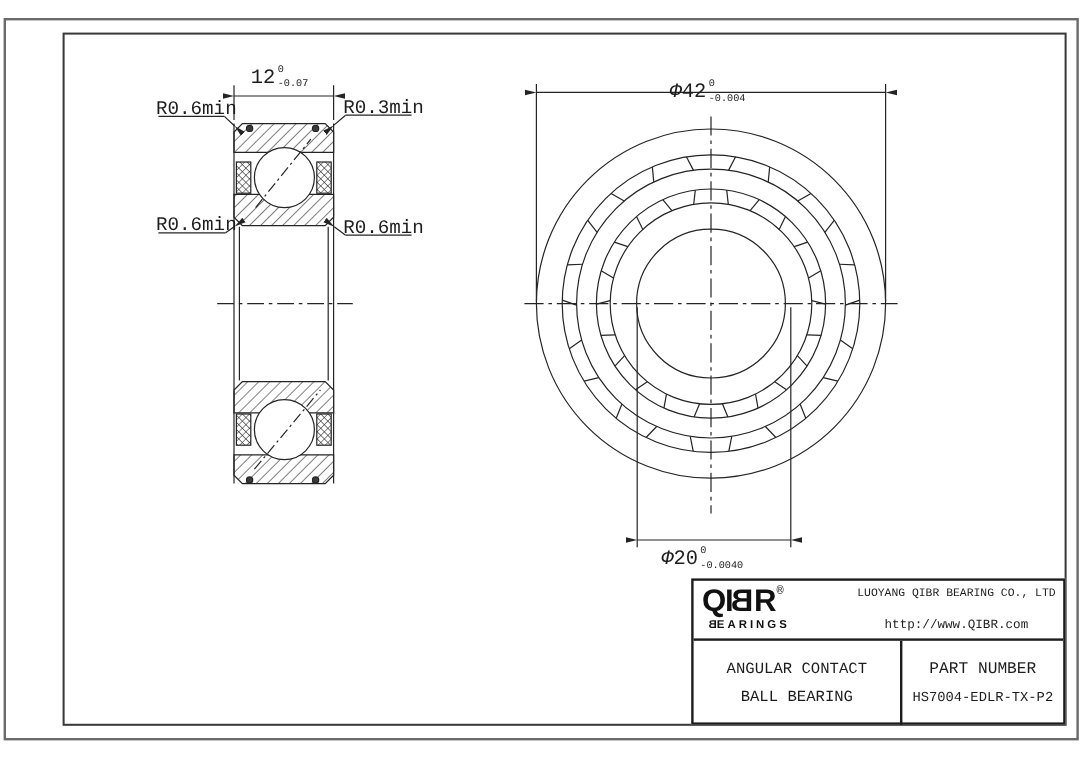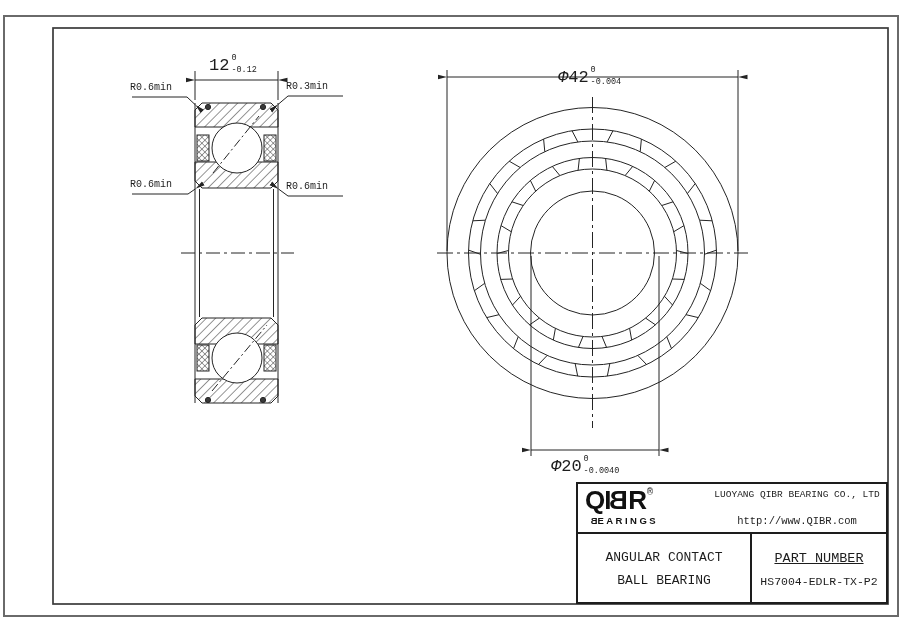--- a/index.html
+++ b/index.html
@@ -1,20 +1,20 @@
 <!DOCTYPE html>
 <html><head>
 <meta charset="utf-8">
 <style>
   html,body{margin:0;padding:0;background:#fff;}
   .sheet{position:relative;width:900px;height:636px;background:#fff;overflow:hidden;
          font-family:"Liberation Mono", monospace; color:#1d1d1d;}
   svg{position:absolute;left:0;top:0;}
   .ov{position:absolute;white-space:nowrap;}
-  .rlabel{font-size:10px;letter-spacing:0;}
+  .rlabel{font-size:16px;letter-spacing:0;}
   .dim{display:flex;align-items:flex-end;}
   .dim-main{font-size:17px;line-height:1;}
   .dim-main .phi{font-style:italic;}
   .tol{display:flex;flex-direction:column;justify-content:space-between;height:20px;
        font-size:8.5px;line-height:1;margin-left:2px;padding-top:0px;}
   
   .tblock{position:absolute;left:576px;top:482px;width:312px;height:122px;
           border:2px solid #1d1d1d;box-sizing:border-box;background:#fff;}
   .tb-top{display:flex;height:50px;border-bottom:2px solid #1d1d1d;box-sizing:border-box;}
   .tb-logo{width:130px;padding:3px 0 0 7px;box-sizing:border-box;}
@@ -25,21 +25,21 @@
             letter-spacing:2.5px;color:#111;margin:1px 0 0 3px;}
   .flip{display:inline-block;transform:scaleX(-1);}
   .tb-co{flex:1;display:flex;flex-direction:column;justify-content:center;align-items:center;gap:15px;}
   .tb-co .l1{font-size:9.5px;}
   .tb-co .l2{font-size:10.5px;}
   .tb-bot{display:flex;height:70px;}
   .tb-prod{width:174px;box-sizing:border-box;border-right:2px solid #1d1d1d;
            display:flex;flex-direction:column;justify-content:center;align-items:center;gap:8px;
            font-size:13px;text-align:right;}
   .tb-part{flex:1;display:flex;flex-direction:column;justify-content:center;align-items:center;gap:9px;}
-  .tb-part .pl{font-size:13.5px;text-decoration:underline;}
+  .tb-part .pl{font-size:13.5px;}
   .tb-part .pn{font-size:11.5px;}
 </style>
 </head>
 <body>
 
 <div class="sheet">
 
 <svg id="dwg" width="900" height="636" viewBox="0 0 900 636">
   <defs>
     <pattern id="hatch" width="6.5" height="6.5" patternUnits="userSpaceOnUse" patternTransform="rotate(45)">
@@ -187,21 +187,21 @@
 
 <div class="ov rlabel" style="left:130px;top:82px;">R0.6min</div>
 <div class="ov rlabel" style="left:286px;top:81px;">R0.3min</div>
 <div class="ov rlabel" style="left:130px;top:179px;">R0.6min</div>
 <div class="ov rlabel" style="left:286px;top:181px;">R0.6min</div>
 
 <div class="ov dim" style="left:209px;top:54px;">
   <span class="dim-main">12</span>
   <span class="tol">
     <span>0</span>
-    <span>-0.12</span>
+    <span>-0.07</span>
   </span>
 </div>
 
 <div class="ov dim" style="left:558px;top:50px;margin-top:16px;">
   <span class="dim-main"><span class="phi">Φ</span><span>42</span></span>
   <span class="tol">
     <span>0</span>
     <span>-0.004</span>
   </span>
 </div>

